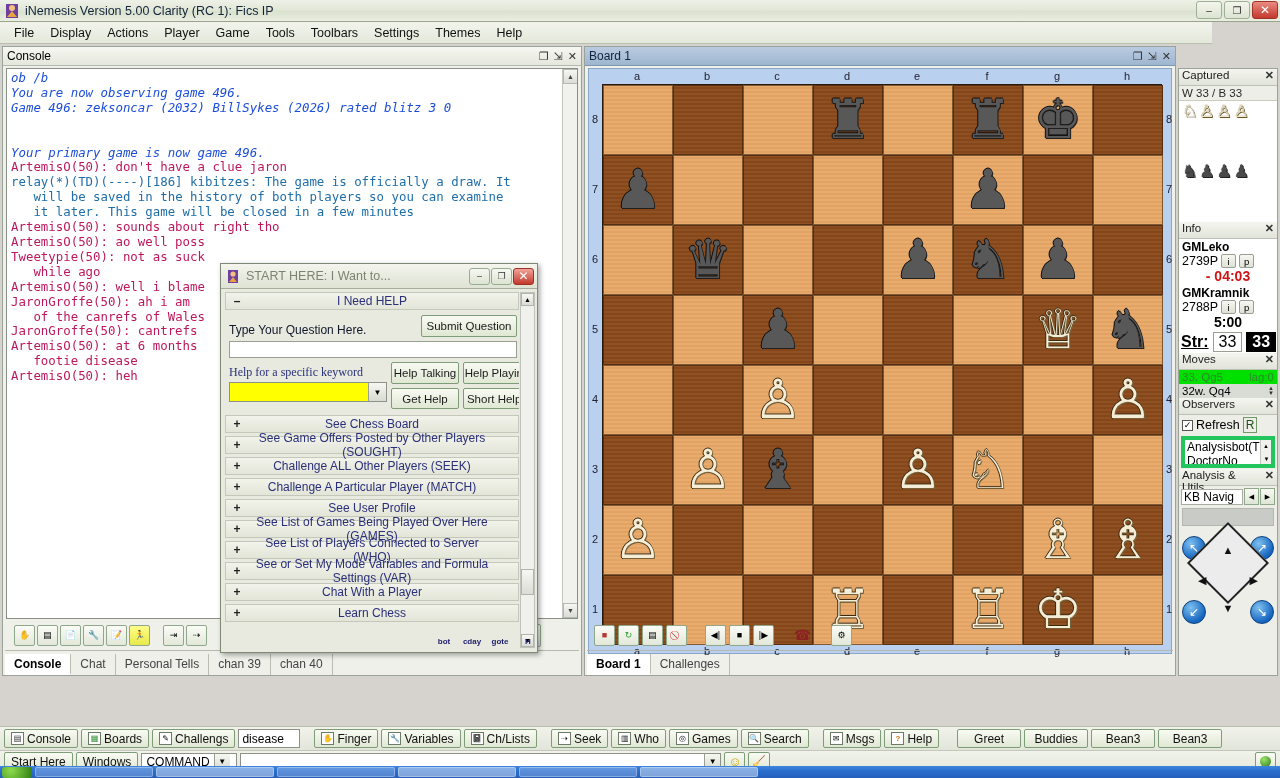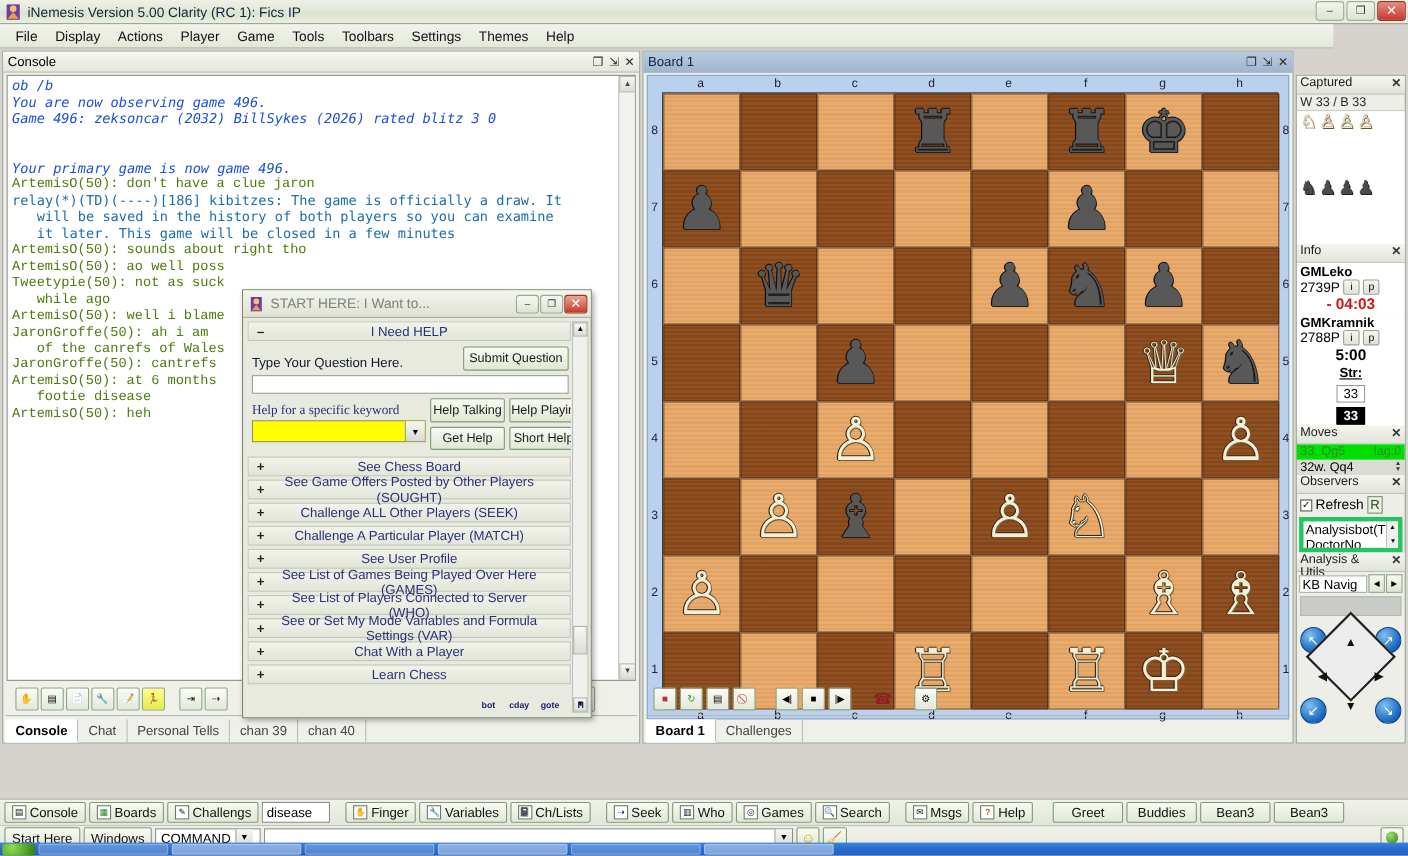--- a/index.html
+++ b/index.html
@@ -54,21 +54,21 @@
     position:absolute; left:3px; top:21px; right:3px; bottom:56px;
     background:#fff; border:1px solid #8a8f86; overflow:hidden;
   }
   .console-text{
     position:absolute; left:4px; top:2px; right:16px;
     font-family:"DejaVu Sans Mono", monospace; font-size:12.4px; line-height:14.9px;
     white-space:pre-wrap; word-break:break-word;
   }
   .ln{ display:block; }
   .c-sys{ color:#1d4ed8;font-style:italic; }
-  .c-tell{ color:#4d7c0f;font-family:Liberation Mono, monospace; }
+  .c-tell{ color:#be185d; }
   .c-kib{ color:#1f6ea8; }
   .vscroll{
     position:absolute; right:0; top:0; width:15px; bottom:0;
     background:#f1f1ee; border-left:1px solid #c3c6bf;
   }
   .vscroll .arr{
     width:15px;height:15px;background:linear-gradient(to bottom,#f6f6f2,#dcdcd6);
     border:1px solid #b6b9b1; display:flex;align-items:center;justify-content:center;font-size:7px;color:#444;
   }
   .vscroll .arr.bot{ position:absolute; bottom:0; }
@@ -243,21 +243,21 @@
   .pl{ background:#fff; padding:1px 3px; }
   .pl .nm{ font-size:12px; font-weight:bold; }
   .pl .rt{ font-size:12.5px; display:flex; align-items:center; gap:3px; }
   .minib{
     width:15px;height:14px;border:1px solid #9a9f93;border-radius:2px;
     background:linear-gradient(to bottom,#f6f7f1,#dfe2d8);
     font-size:9.5px;display:flex;align-items:center;justify-content:center;
   }
   .clk{ text-align:center; font-weight:bold; font-size:14px; }
   .clk.red{ color:#d11414; }
-  .strrow{ display:flex; align-items:center; gap:4px; font-size:12px; padding:1px 2px; background:#fff;flex-direction:column;}
+  .strrow{ display:flex; align-items:center; gap:4px; font-size:16px; padding:1px 2px; background:#fff;}
   .strrow u{ font-weight:bold; }
   .strbox{ border:1px solid #9a9f93; padding:0 5px; background:#fff; }
   .strbox.inv{ background:#000; color:#fff; border-color:#000; font-weight:bold;}
 
   .movesel{ background:#00e000; color:#2b8a2b; font-size:11.5px; padding:1px 3px; display:flex; }
   .movesel .lag{ margin-left:auto; }
   .moverow{ background:#d9dcd4; font-size:11.5px; padding:1px 3px; display:flex; align-items:center;}
   .spin{ margin-left:auto; display:flex; flex-direction:column; font-size:6px; line-height:5px; color:#333;}
 
   .refreshrow{ display:flex; align-items:center; gap:3px; font-size:12.5px; padding:2px 3px; }

